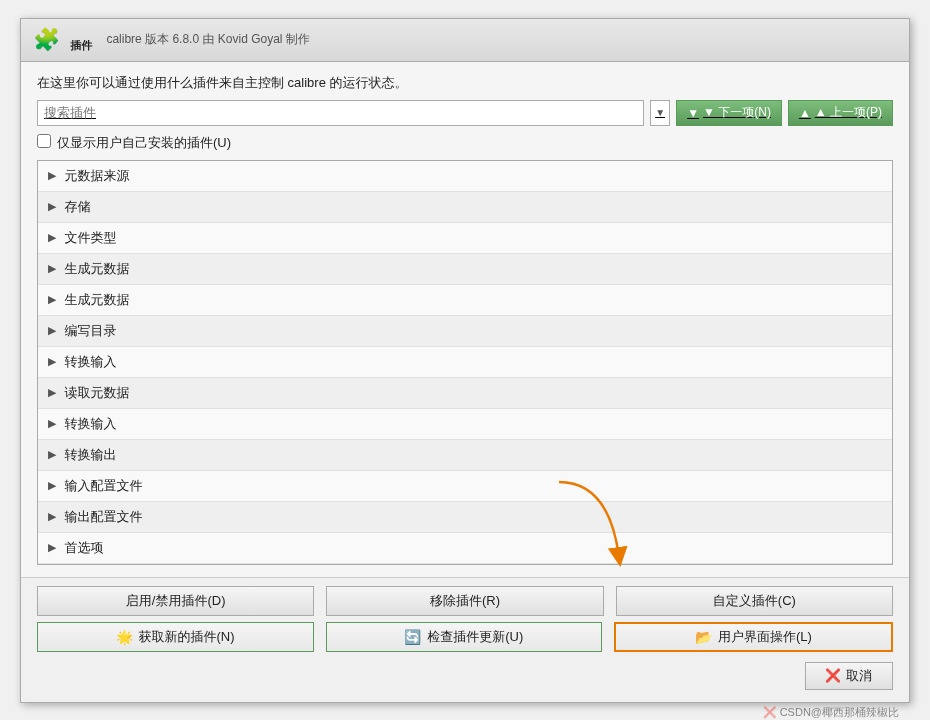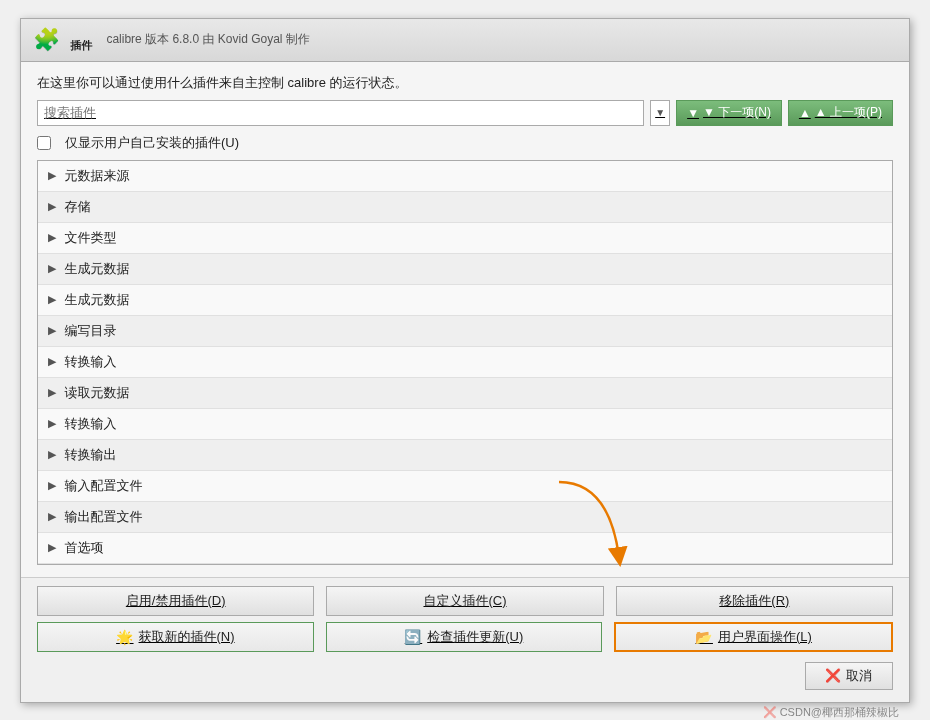--- a/index.html
+++ b/index.html
@@ -93,22 +93,21 @@
       color: white;
       font-size: 12px;
       cursor: pointer;
       font-family: inherit;
       display: flex;
       align-items: center;
       gap: 4px;
     }
     .checkbox-row {
       display: flex;
-      align-items: center;
-      gap: 14px;
+      gap: 6px;
     }
     .checkbox-row input[type=checkbox] {
       width: 14px;
       height: 14px;
     }
     .checkbox-label {
       font-size: 13px;
       color: #222;
     }
     .plugin-list {
@@ -137,21 +136,20 @@
       padding: 8px 16px;
       display: flex;
       flex-direction: column;
       gap: 6px;
       border-top: 1px solid #ccc;
       background: #f0f0f0;
     }
     .btn-row {
       display: flex;
       gap: 12px;
-      text-decoration: underline;
     }
     .btn {
       flex: 1;
       height: 30px;
       border: 1px solid #aaa;
       background: linear-gradient(to bottom, #f5f5f5, #e0e0e0);
       font-size: 13px;
       cursor: pointer;
       font-family: inherit;
       color: #222;
@@ -292,22 +290,22 @@
         <marker id="arrowhead" markerWidth="8" markerHeight="8" refX="4" refY="4" orient="auto">
           <path d="M0,0 L8,4 L0,8 Z" fill="#e87a00"></path>
         </marker>
       </defs>
       <path d="M10,5 Q60,5 70,80" stroke="#e87a00" stroke-width="2.5" fill="none" marker-end="url(#arrowhead)"></path>
     </svg>
 
     <div class="bottom-buttons">
       <div class="btn-row">
         <button class="btn">启用/禁用插件(D)</button>
+        <button class="btn">移除插件(R)</button>
         <button class="btn">自定义插件(C)</button>
-        <button class="btn">移除插件(R)</button>
       </div>
       <div class="btn-row">
         <button class="btn btn-green">
           <span class="btn-icon">🌟</span>
           <span>获取新的插件(N)</span>
         </button>
         <button class="btn btn-green">
           <span class="btn-icon">🔄</span>
           <span>检查插件更新(U)</span>
         </button>

